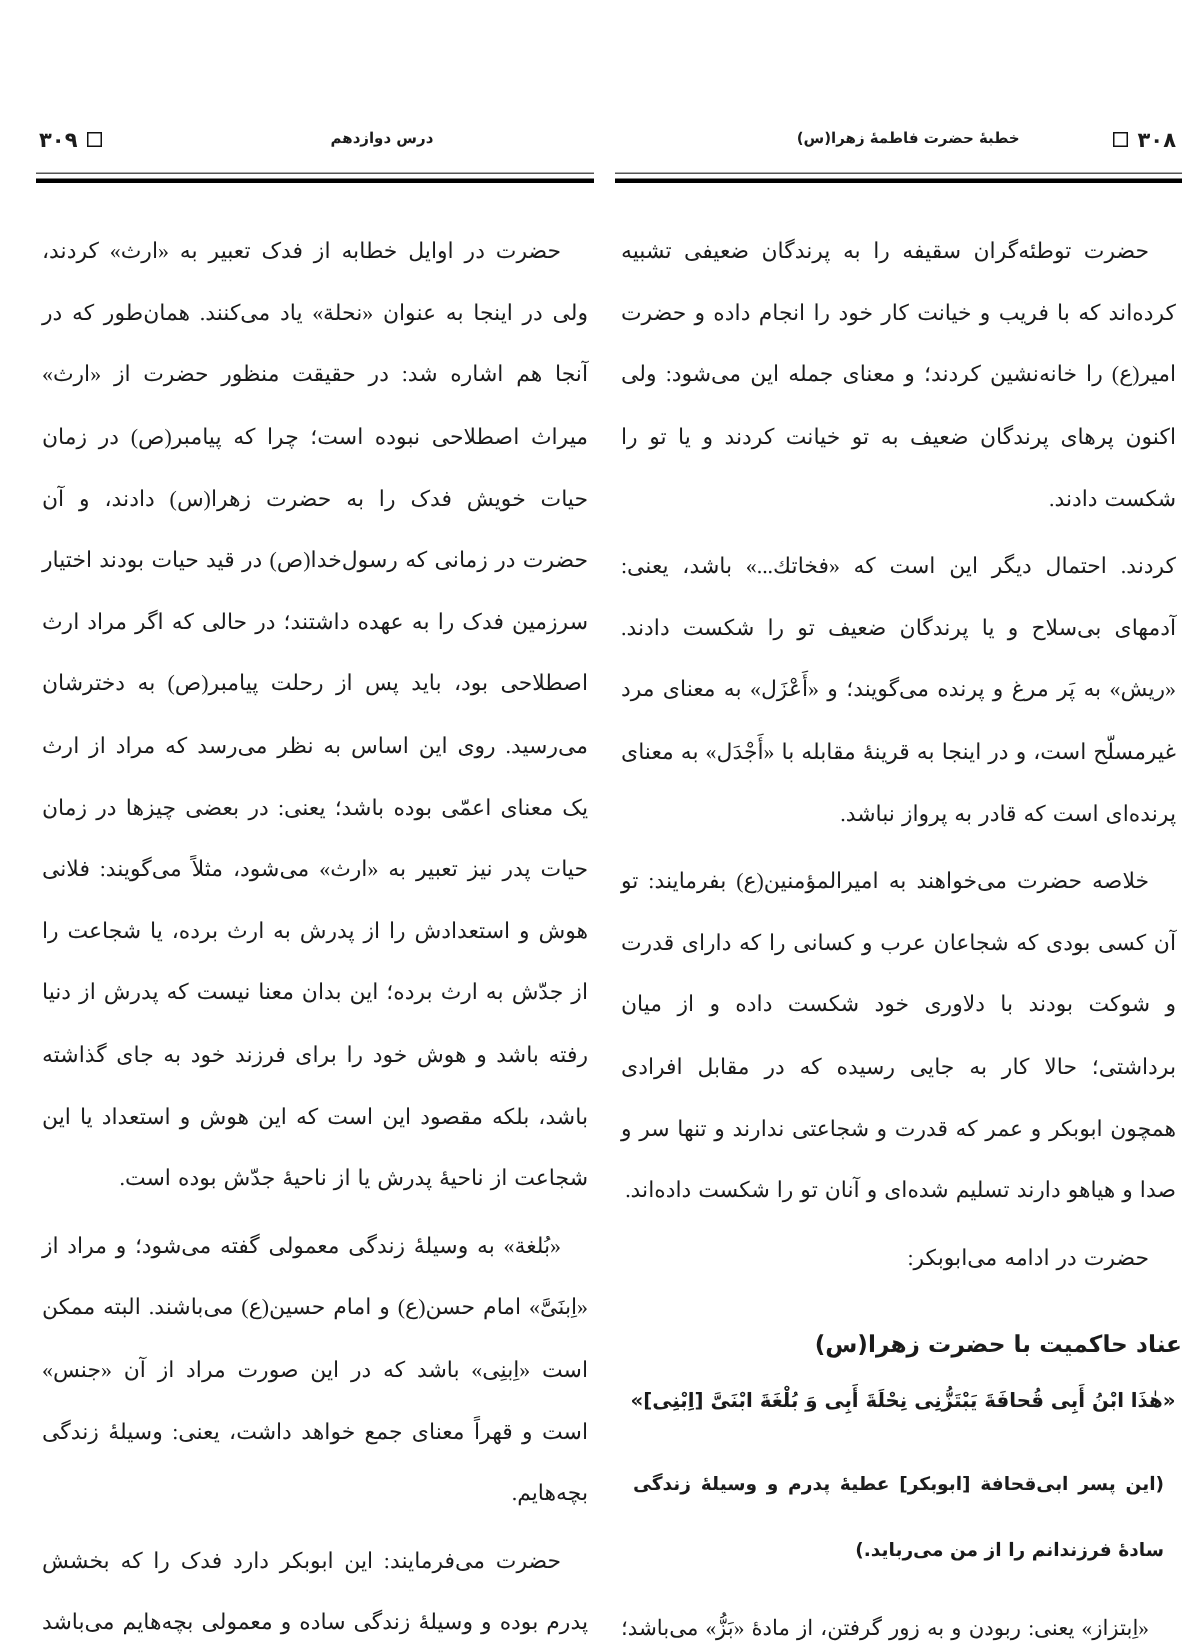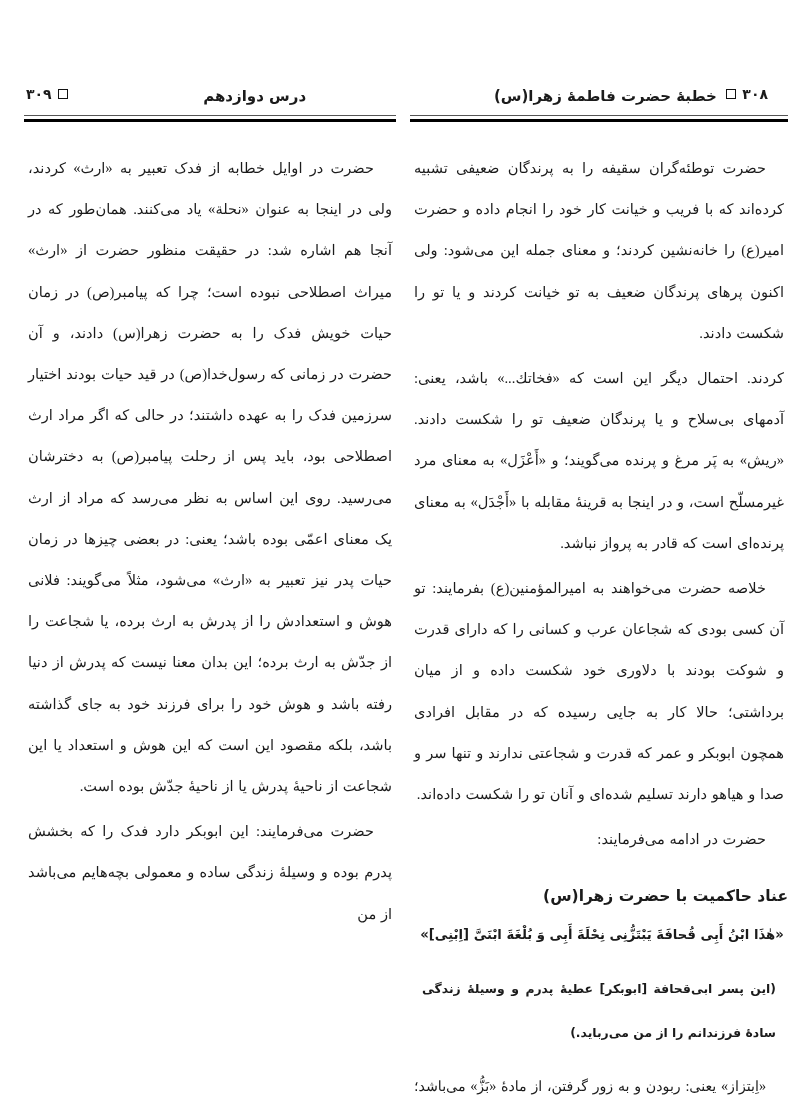--- a/index.html
+++ b/index.html
@@ -26,33 +26,33 @@
   .page-header { position: relative; height: 36px; }
   .pagenum {
     position: absolute; top: 0;
     direction: ltr;
     font-weight: bold;
     font-size: 14px;
     letter-spacing: 1px;
     white-space: nowrap;
     text-align: right;
   }
-  .pagenum-right { right: 20px; }
+  .pagenum-right { right: 4px; }
   .pagenum-left  { left: 2px; }
   .sq {
     display: inline-block;
     width: 8px; height: 8px;
     border: 1.6px solid #111;
     margin: 0 6px;
     vertical-align: 0px;
   }
   .header-title {
     position: absolute; top: 1px;
     font-weight: bold;
-    font-size: 15px;
+    font-size: 10px;
     white-space: nowrap;
   }
   .title-right { left: 39%; transform: translateX(-50%); margin-left: 48px; }
   .title-left  { left: 62%; transform: translateX(-50%); }
   .rules { position: absolute; left: 0; right: 0; bottom: 0; }
   .rule-thin  { height: 1.5px; background: #555; }
   .rule-thick { height: 3.5px; background: #000; margin-top: 2.5px; }
 
   
   .body-text { margin-top: 26px; }
@@ -104,21 +104,21 @@
       <div class="rules">
         <div class="rule-thin"></div>
         <div class="rule-thick"></div>
       </div>
     </header>
 
     <div class="body-text">
       <p class="para indent">حضرت توطئه‌گران سقیفه را به پرندگان ضعیفی تشبیه کرده‌اند که با فریب و خیانت کار خود را انجام داده و حضرت امیر(ع) را خانه‌نشین کردند؛ و معنای جمله این می‌شود: ولی اکنون پرهای پرندگان ضعیف به تو خیانت کردند و یا تو را شکست دادند.</p>
       <p class="para">کردند. احتمال دیگر این است که «فخاتك...» باشد، یعنی: آدمهای بی‌سلاح و یا پرندگان ضعیف تو را شکست دادند. «ریش» به پَر مرغ و پرنده می‌گویند؛ و «أَعْزَل» به معنای مرد غیرمسلّح است، و در اینجا به قرینهٔ مقابله با «أَجْدَل» به معنای پرنده‌ای است که قادر به پرواز نباشد.</p>
       <p class="para indent">خلاصه حضرت می‌خواهند به امیرالمؤمنین(ع) بفرمایند: تو آن کسی بودی که شجاعان عرب و کسانی را که دارای قدرت و شوکت بودند با دلاوری خود شکست داده و از میان برداشتی؛ حالا کار به جایی رسیده که در مقابل افرادی همچون ابوبکر و عمر که قدرت و شجاعتی ندارند و تنها سر و صدا و هیاهو دارند تسلیم شده‌ای و آنان تو را شکست داده‌اند.</p>
-      <p class="para indent">حضرت در ادامه می‌فرمایند:</p>
+      <p class="para indent">حضرت در ادامه می‌ابوبکر:</p>
 
       <h2 class="section-heading">عناد حاکمیت با حضرت زهرا(س)</h2>
 
       <p class="verse">«هٰذَا ابْنُ أَبِی قُحافَةَ یَبْتَزُّنِی نِحْلَةَ أَبِی وَ بُلْغَةَ ابْنَیَّ [اِبْنِی]»</p>
 
       <p class="translation">(این پسر ابی‌قحافة [ابوبکر] عطیهٔ پدرم و وسیلهٔ زندگی سادهٔ فرزندانم را از من می‌رباید.)</p>
 
       <p class="para indent closing">«اِبتزاز» یعنی: ربودن و به زور گرفتن، از مادهٔ «بَزُّ» می‌باشد؛ «نِحْلَة» هم به معنای عطیّه و بخشش است.</p>
     </div>
   </section>
@@ -130,17 +130,18 @@
       </div>
       <div class="header-title title-left">درس دوازدهم</div>
       <div class="rules">
         <div class="rule-thin"></div>
         <div class="rule-thick"></div>
       </div>
     </header>
 
     <div class="body-text">
       <p class="para indent">حضرت در اوایل خطابه از فدک تعبیر به «ارث» کردند، ولی در اینجا به عنوان «نحلة» یاد می‌کنند. همان‌طور که در آنجا هم اشاره شد: در حقیقت منظور حضرت از «ارث» میراث اصطلاحی نبوده است؛ چرا که پیامبر(ص) در زمان حیات خویش فدک را به حضرت زهرا(س) دادند، و آن حضرت در زمانی که رسول‌خدا(ص) در قید حیات بودند اختیار سرزمین فدک را به عهده داشتند؛ در حالی که اگر مراد ارث اصطلاحی بود، باید پس از رحلت پیامبر(ص) به دخترشان می‌رسید. روی این اساس به نظر می‌رسد که مراد از ارث یک معنای اعمّی بوده باشد؛ یعنی: در بعضی چیزها در زمان حیات پدر نیز تعبیر به «ارث» می‌شود، مثلاً می‌گویند: فلانی هوش و استعدادش را از پدرش به ارث برده، یا شجاعت را از جدّش به ارث برده؛ این بدان معنا نیست که پدرش از دنیا رفته باشد و هوش خود را برای فرزند خود به جای گذاشته باشد، بلکه مقصود این است که این هوش و استعداد یا این شجاعت از ناحیهٔ پدرش یا از ناحیهٔ جدّش بوده است.</p>
+      <p class="para indent">«بُلغة» به وسیلهٔ زندگی معمولی گفته می‌شود؛ و مراد از «اِبنَیَّ» امام حسن(ع) و امام حسین(ع) می‌باشند. البته ممکن است «اِبنِی» باشد که در این صورت مراد از آن «جنس» است و قهراً معنای جمع خواهد داشت، یعنی: وسیلهٔ زندگی بچه‌هایم.</p>
       <p class="para indent">حضرت می‌فرمایند: این ابوبکر دارد فدک را که بخشش پدرم بوده و وسیلهٔ زندگی ساده و معمولی بچه‌هایم می‌باشد از من</p>
     </div>
   </section>
 
 </div>
 
 </body></html>

